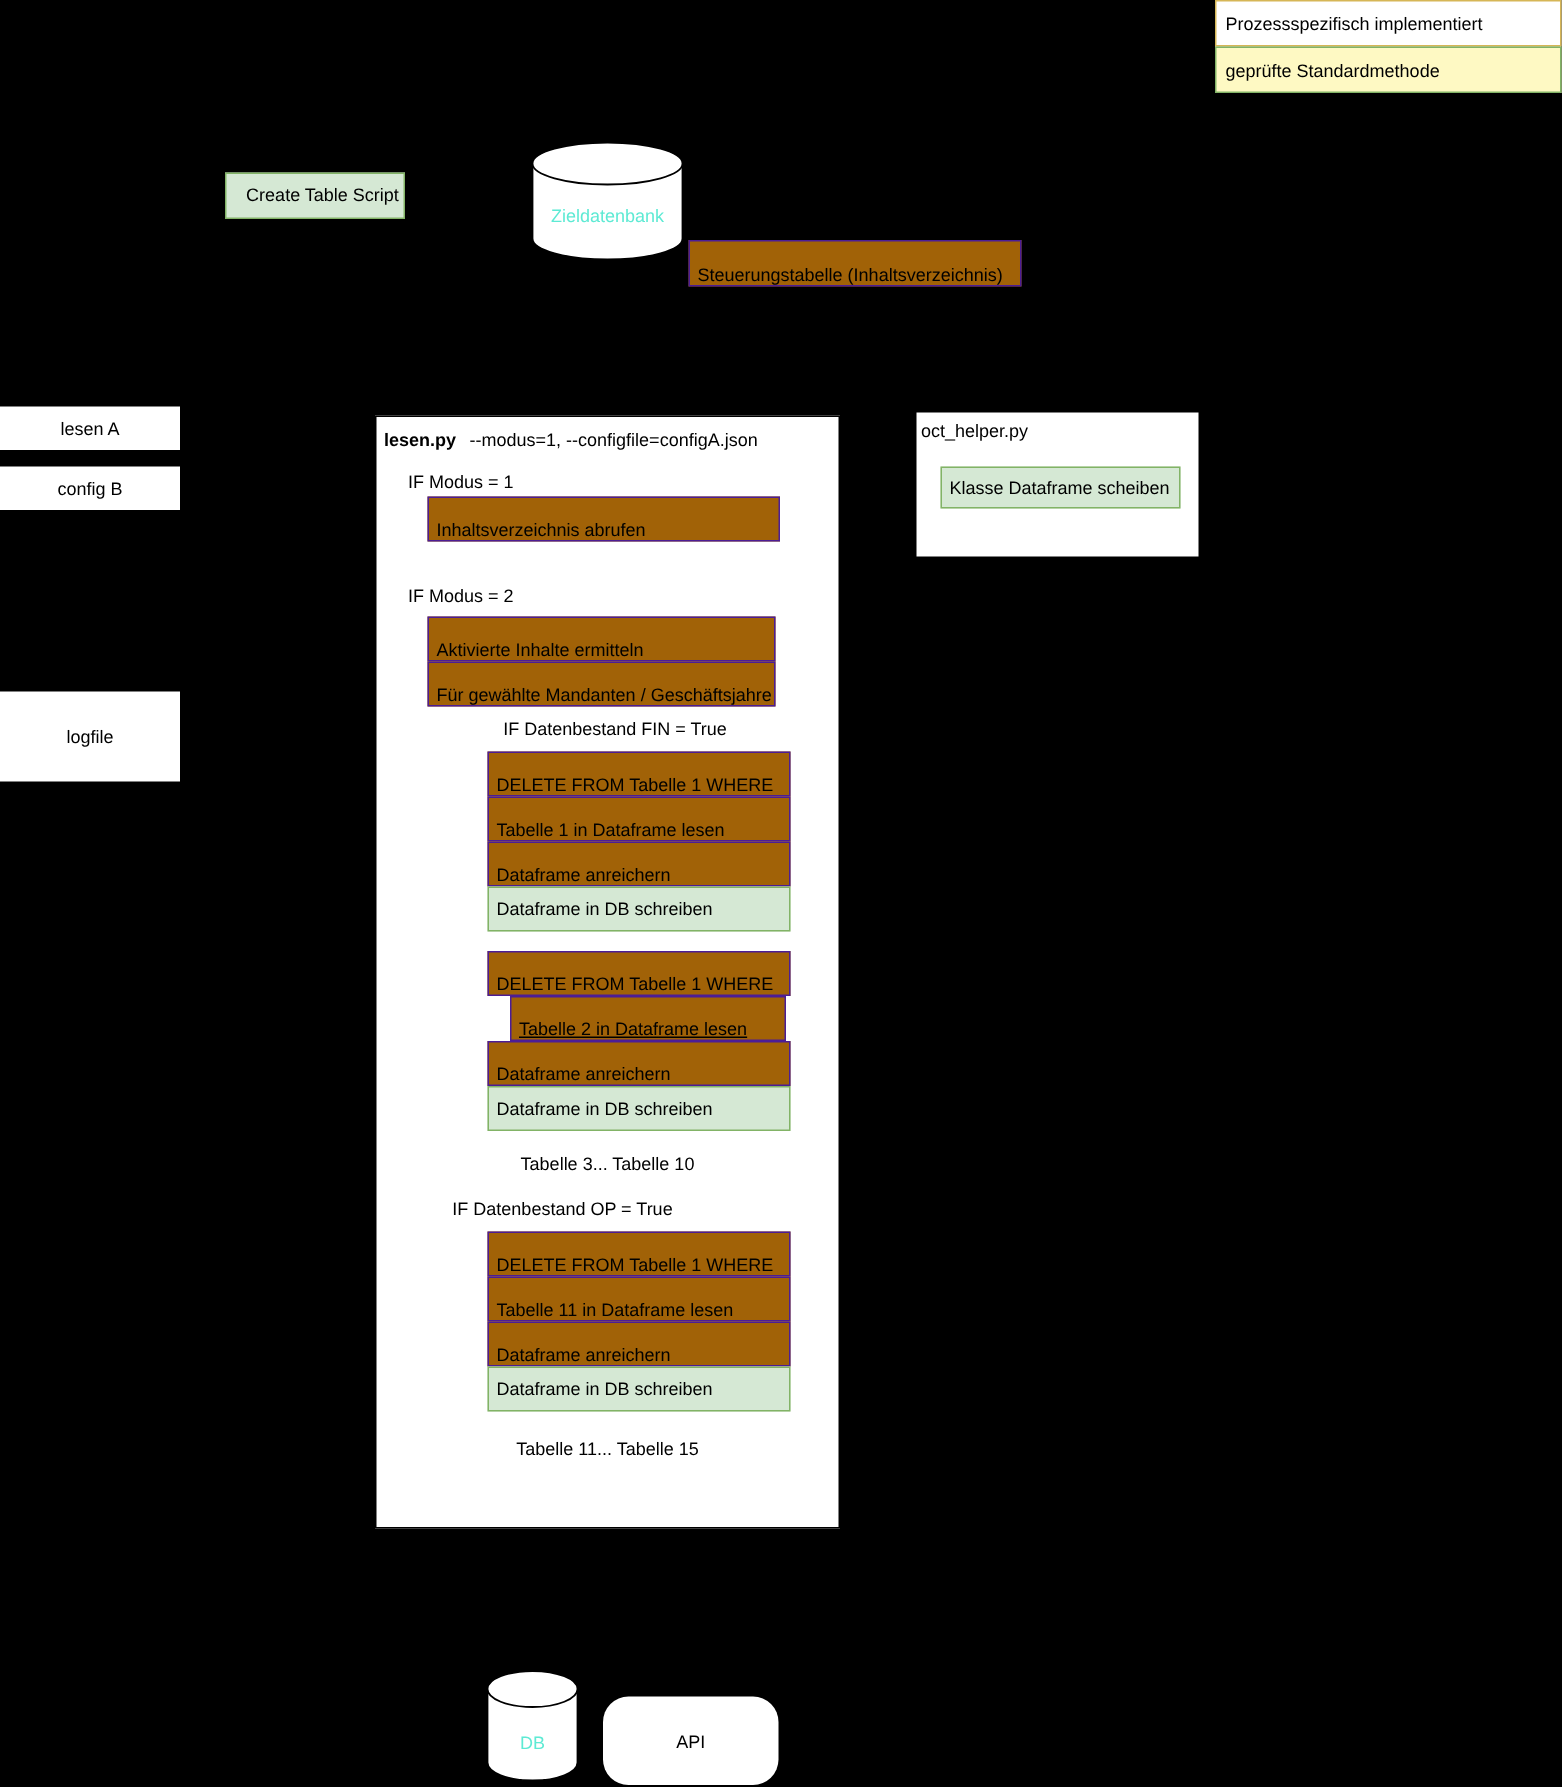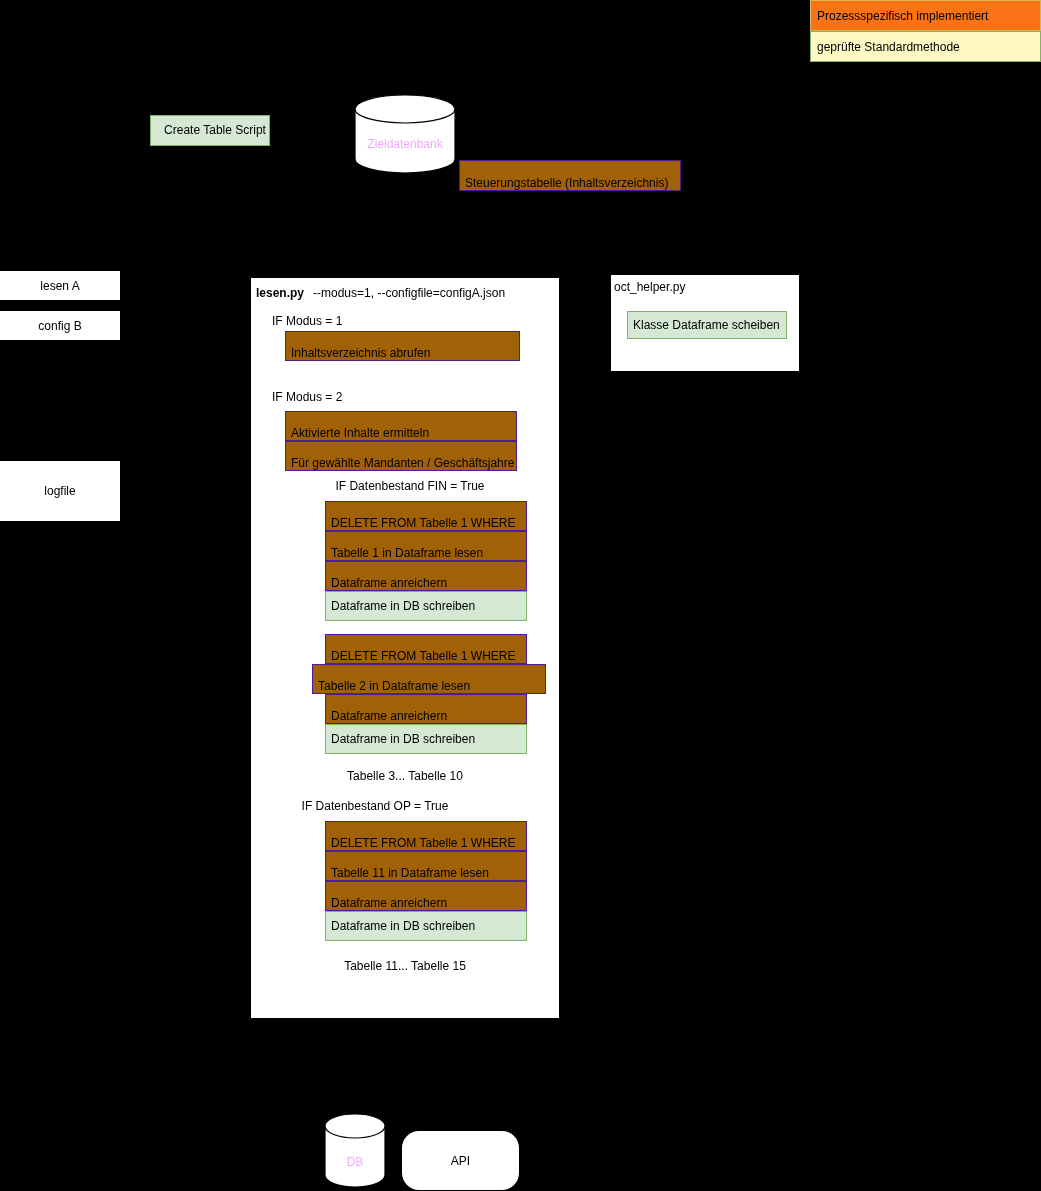--- a/index.html
+++ b/index.html
@@ -60,39 +60,39 @@
   .cyl {
     position: absolute;
   }
   .cyl svg { display: block; }
   .cyl .cyl-label {
     position: absolute;
     left: 0;
     right: 0;
     text-align: center;
     font-size: 12px;
-    color: #f0abfc;
+    color: #5eead4;
   }
 
   .bold { font-weight: bold; }
 
   
   .legend-row {
     display: flex;
     align-items: center;
     padding-left: 6px;
     font-size: 12px;
     box-sizing: border-box;
   }
 </style>
 </head>
 <body>
 
 <div class="abs" style="left:810px; top:0px; width:231px; height:62px;">
-  <div class="legend-row" style="position:absolute; left:0; top:0; width:231px; height:31px; background:#f97316; border:1px solid #d6b656;">
+  <div class="legend-row" style="position:absolute; left:0; top:0; width:231px; height:31px; background:#ffffff; border:1px solid #d6b656;">
     <span>Prozessspezifisch implementiert</span>
   </div>
   <div class="legend-row" style="position:absolute; left:0; top:31px; width:231px; height:31px; background:#fef9c3; border:1px solid #82b366;">
     <span>geprüfte Standardmethode</span>
   </div>
 </div>
 
 <div class="abs std" style="left:150px; top:115px; width:120px; height:31px; justify-content:center; padding-left:10px;">
   <span>Create Table Script</span>
 </div>
@@ -159,21 +159,21 @@
 <div class="abs proc" style="left:325px; top:561px; width:202px; height:30px;">
   <span>Dataframe anreichern</span>
 </div>
 <div class="abs std" style="left:325px; top:591px; width:202px; height:30px;">
   <span>Dataframe in DB schreiben</span>
 </div>
 
 <div class="abs proc" style="left:325px; top:634px; width:202px; height:30px;">
   <span>DELETE FROM Tabelle 1 WHERE</span>
 </div>
-<div class="abs proc" style="left:312px; top:664px; width:234px; height:30px;">
+<div class="abs proc" style="left:340px; top:664px; width:184px; height:30px;text-decoration:underline;">
   <span>Tabelle 2 in Dataframe lesen</span>
 </div>
 <div class="abs proc" style="left:325px; top:694px; width:202px; height:30px;">
   <span>Dataframe anreichern</span>
 </div>
 <div class="abs std" style="left:325px; top:724px; width:202px; height:30px;">
   <span>Dataframe in DB schreiben</span>
 </div>
 
 <div class="abs lbl center" style="left:290px; top:768px; width:230px; height:16px;">

